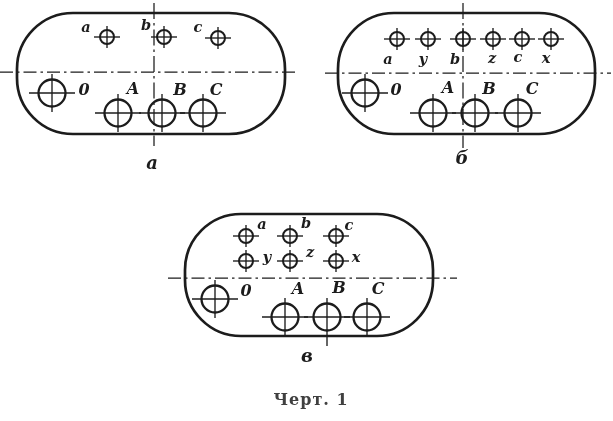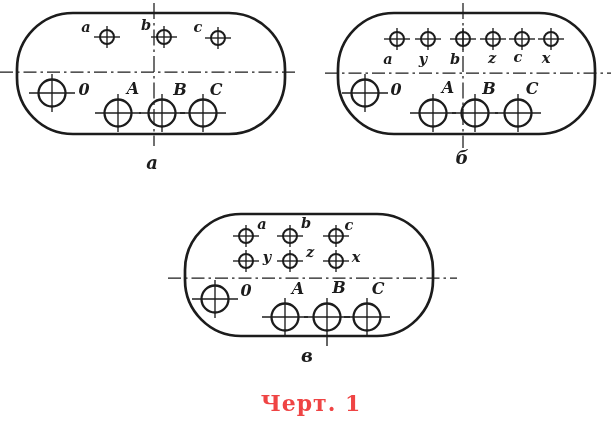--- a/index.html
+++ b/index.html
@@ -17,22 +17,22 @@
   svg { position: absolute; left: 0; top: 0; }
   .lbl-s  { font-family: "DejaVu Serif", serif; font-style: italic; font-weight: 700; font-size: 14.5px; }
   .lbl-l  { font-family: "DejaVu Serif", serif; font-style: italic; font-weight: 700; font-size: 16px; }
   .panel-lbl { font-family: "DejaVu Serif", serif; font-style: italic; font-weight: 700; font-size: 18px; }
   .caption {
     position: absolute;
     left: 311px; top: 390px;
     transform: translateX(-50%);
     font-family: "DejaVu Serif", serif;
     font-weight: 700;
-    font-size: 22px;
-    color: #ef4444;
+    font-size: 16px;
+    color: #404040;
     letter-spacing: 1px;
     white-space: nowrap;
   }
 </style>
 </head>
 <body>
 
 <div class="page">
   <svg width="613" height="421" viewBox="0 0 613 421" xmlns="http://www.w3.org/2000/svg">
       <g>

